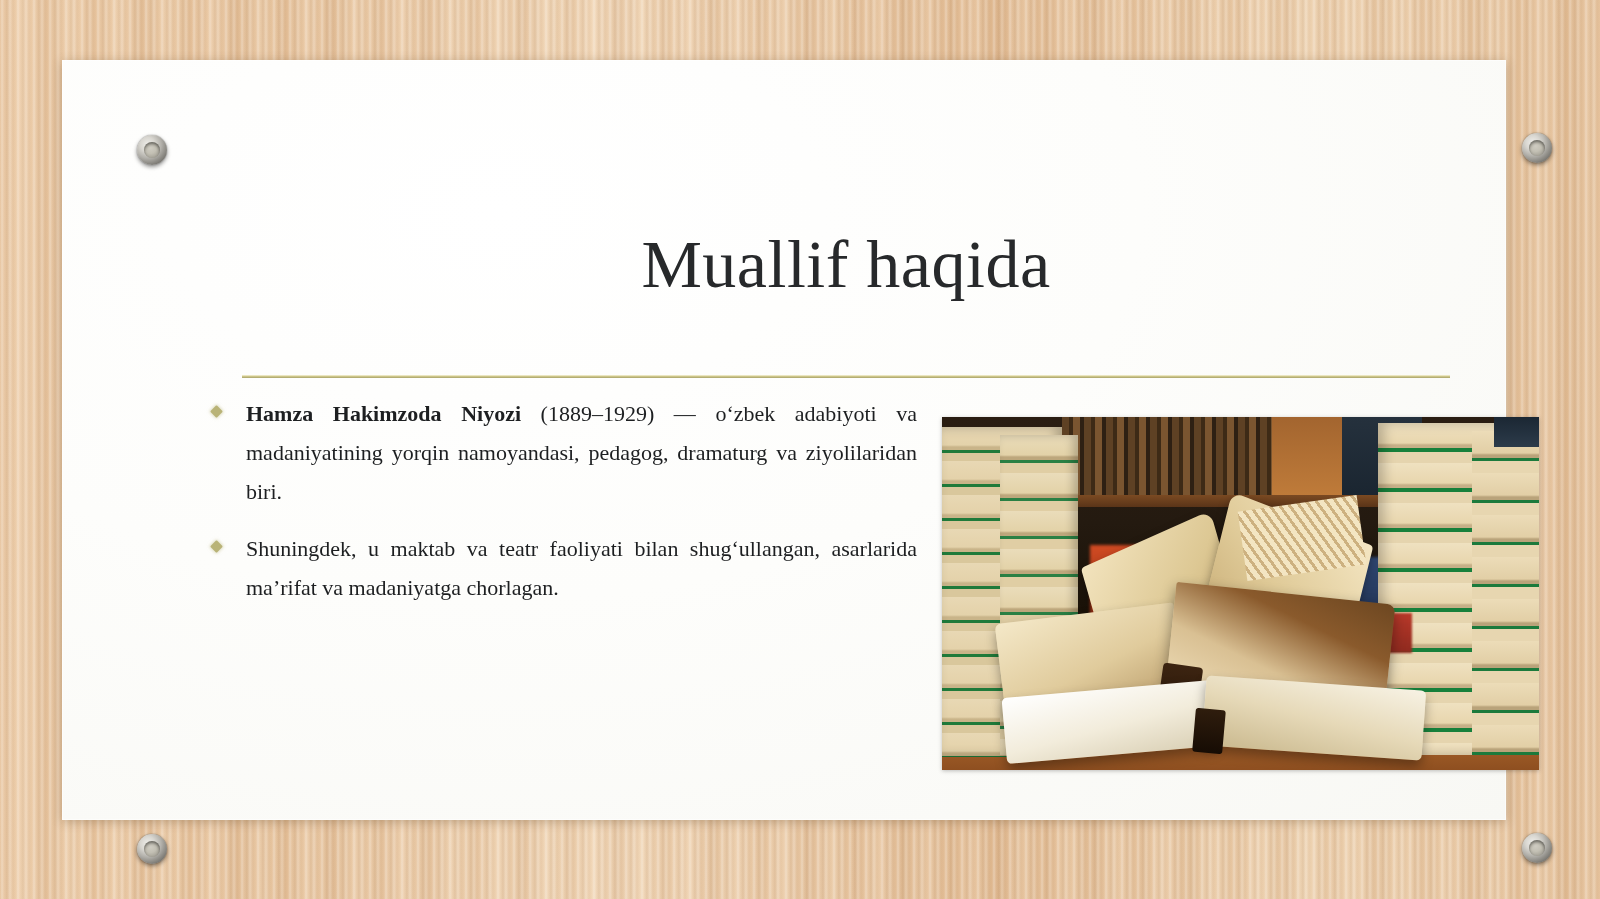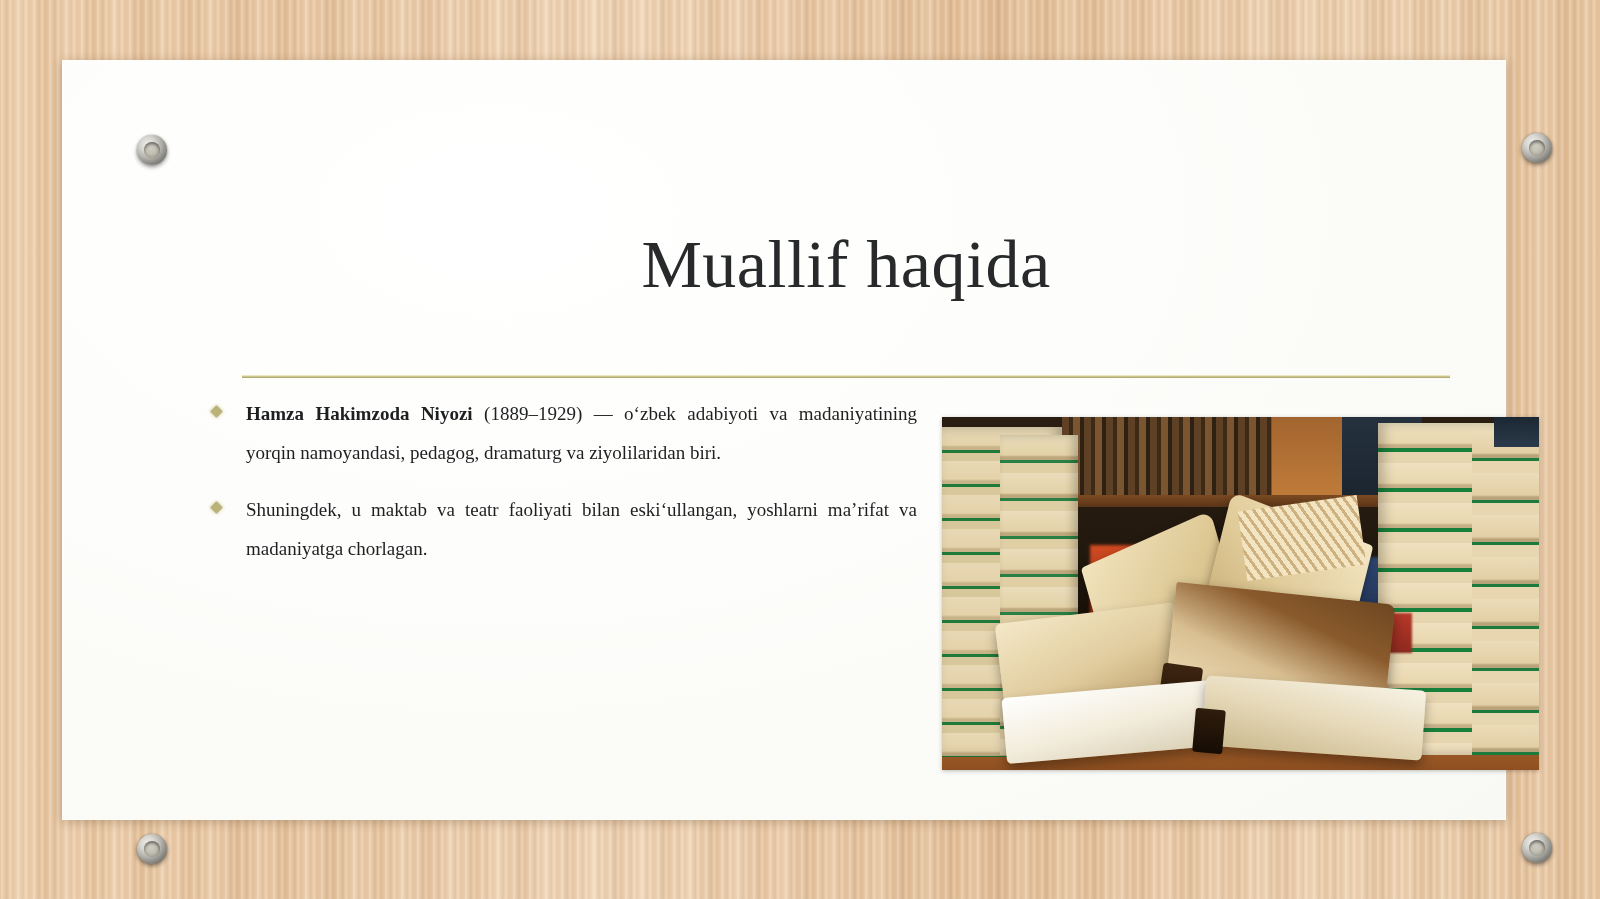--- a/index.html
+++ b/index.html
@@ -147,21 +147,21 @@
     top: 13px;
     width: 9px;
     height: 9px;
     background: #b9b377;
     transform: rotate(45deg);
     border-radius: 1px;
     box-shadow: 0 0 3px 1px rgba(200,196,150,0.55);
   }
 
   .bullet-text {
-    font-size: 19px;
+    font-size: 22px;
     line-height: 39px;
     color: #1d1f21;
     text-align: justify;
     text-justify: inter-word;
   }
   .bullet-text b {
     font-weight: 700;
   }
 
   
@@ -376,21 +376,21 @@
       <div class="text-col">
 
         <div class="bullet-row">
           <span class="bullet-mark"></span>
           <div class="bullet-text"><b>Hamza Hakimzoda Niyozi</b><span> (1889–1929) — o‘zbek adabiyoti va madaniyatining yorqin namoyandasi, pedagog, dramaturg va ziyolilaridan biri.</span></div>
         </div>
 
 
         <div class="bullet-row">
           <span class="bullet-mark"></span>
-          <div class="bullet-text"><span>Shuningdek, u maktab va teatr faoliyati bilan eski‘ullangan, yoshlarni ma’rifat va madaniyatga chorlagan.</span></div>
+          <div class="bullet-text"><span>Shuningdek, u maktab va teatr faoliyati bilan shug‘ullangan, asarlarida ma’rifat va madaniyatga chorlagan.</span></div>
         </div>
 
       </div>
 
       <div class="picture">
         <div class="pic-layer pic-bg"></div>
         <div class="pic-layer pic-spines"></div>
         <div class="pic-layer pic-spine-brown"></div>
         <div class="pic-layer pic-spine-dark"></div>
         <div class="pic-layer pic-shelf-edge"></div>

